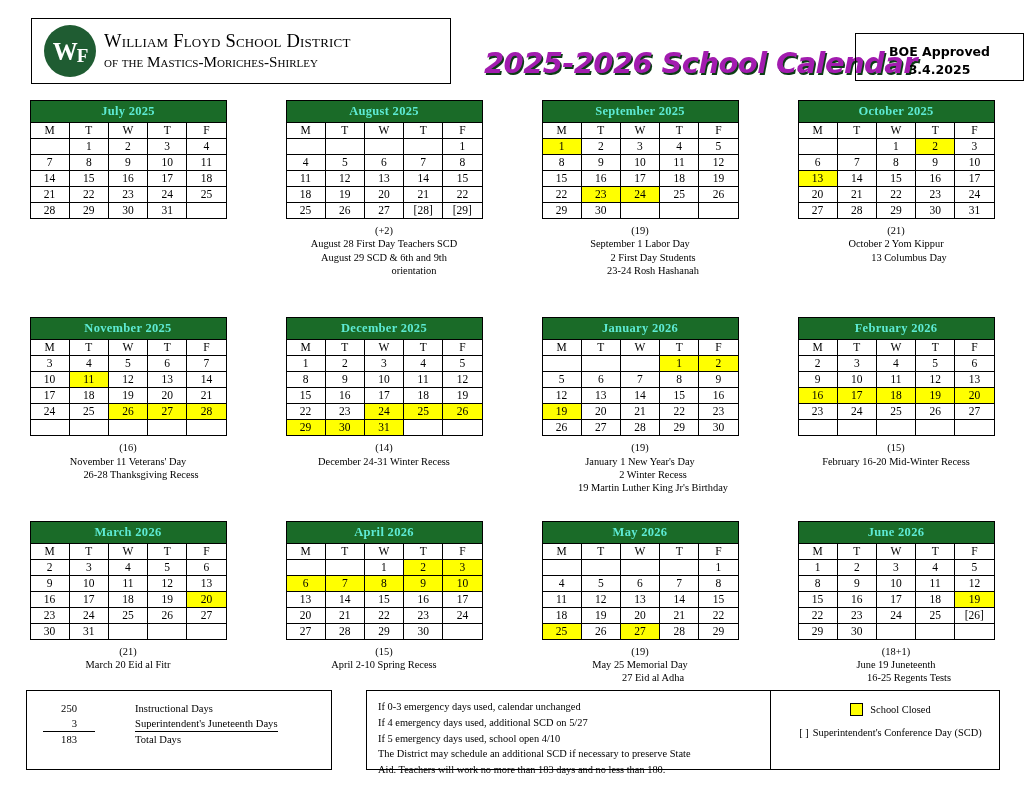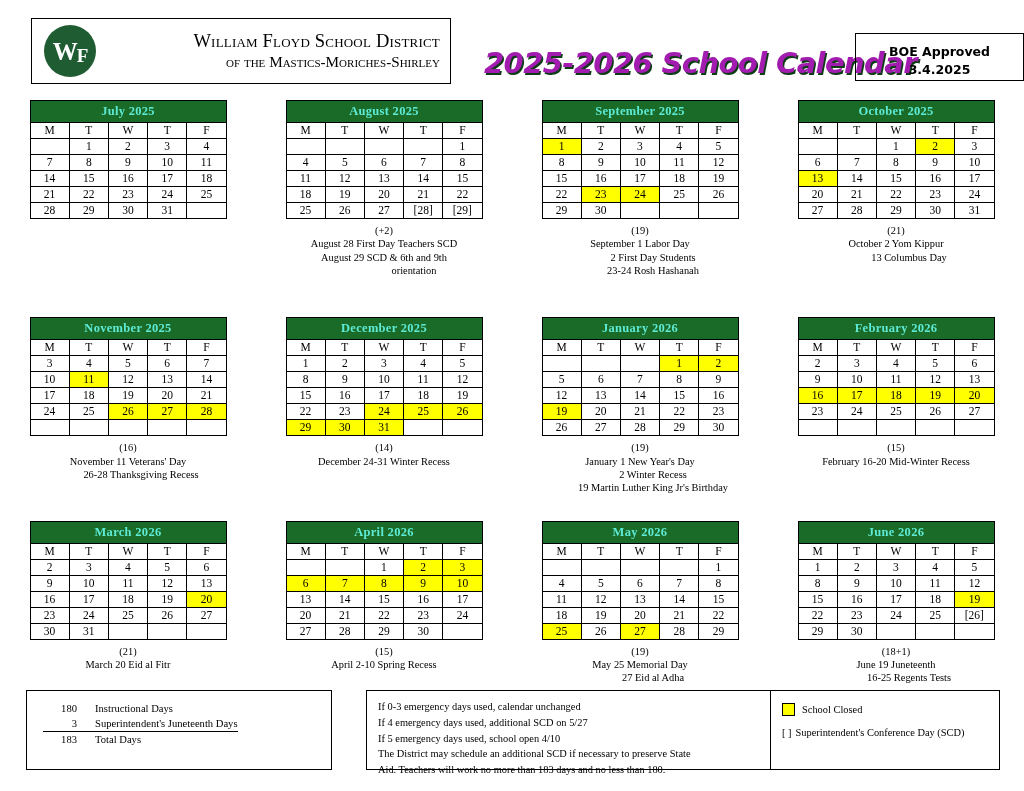--- a/index.html
+++ b/index.html
@@ -58,21 +58,21 @@
     justify-content: center;
     line-height: 1;
   }
   .logo-circle .wf .small-f {
     font-size: 19px;
     align-self: flex-end;
     padding-bottom: 12px;
   }
   .district-text {
     flex: 1 1 auto;
-    text-align: right;
+    text-align: left;
     padding-right: 10px;
   }
   .district-line1 {
     font-size: 18.5px;
     letter-spacing: 0.2px;
     font-variant: small-caps;
     white-space: nowrap;
     line-height: 1.18;
   }
   .district-line2 {
@@ -198,26 +198,26 @@
     left: 366px; top: 0px; width: 452px; height: 80px;
     padding: 8px 0 0 11px;
   }
   #box-legend {
     left: 770px; top: 0px; width: 230px; height: 80px;
     padding: 12px 0 0 11px;
   }
   .days-table { font-size: 10.6px; line-height: 1.42; }
   .days-table .drow { display: flex; }
   .days-table .dnum { width: 34px; text-align: right; padding-right: 18px; }
-  .days-table .dlabel { white-space: nowrap; }
+  .days-table .dlabel { white-space: nowrap; margin-left: 40px; }
   .days-table .drow.u .dnum, .days-table .drow.u .dlabel { border-bottom: 1px solid #000; }
 
   .emerg-line { font-size: 10.4px; line-height: 1.52; white-space: nowrap; }
 
-  .legend-row { display: flex; align-items: center; font-size: 10.4px; margin-bottom: 11px; }
+  .legend-row { display: flex; align-items: center; font-size: 10.4px; margin-bottom: 11px; justify-content: center; }
   .legend-swatch {
     width: 11px; height: 11px; background: #ffff00;
     border: 1px solid #000; margin-right: 7px; flex: 0 0 auto;
   }
   .legend-bracket { margin-right: 4px; font-size: 10.4px; }
 </style>
 </head>
 <body>
 
 <div class="header">
@@ -939,21 +939,21 @@
           <span class="note-line indent">16-25 Regents Tests</span>
         </div>
       </div>
     </div>
 </div>
 
 <div class="footer">
   <div class="fbox" id="box-days">
     <div class="days-table" id="days-table">
         <div class="drow">
-          <span class="dnum">180</span>
+          <span class="dnum">250</span>
           <span class="dlabel">Instructional Days</span>
         </div>
         <div class="drow u">
           <span class="dnum">3</span>
           <span class="dlabel">Superintendent's Juneteenth Days</span>
         </div>
         <div class="drow">
           <span class="dnum">183</span>
           <span class="dlabel">Total Days</span>
         </div>

